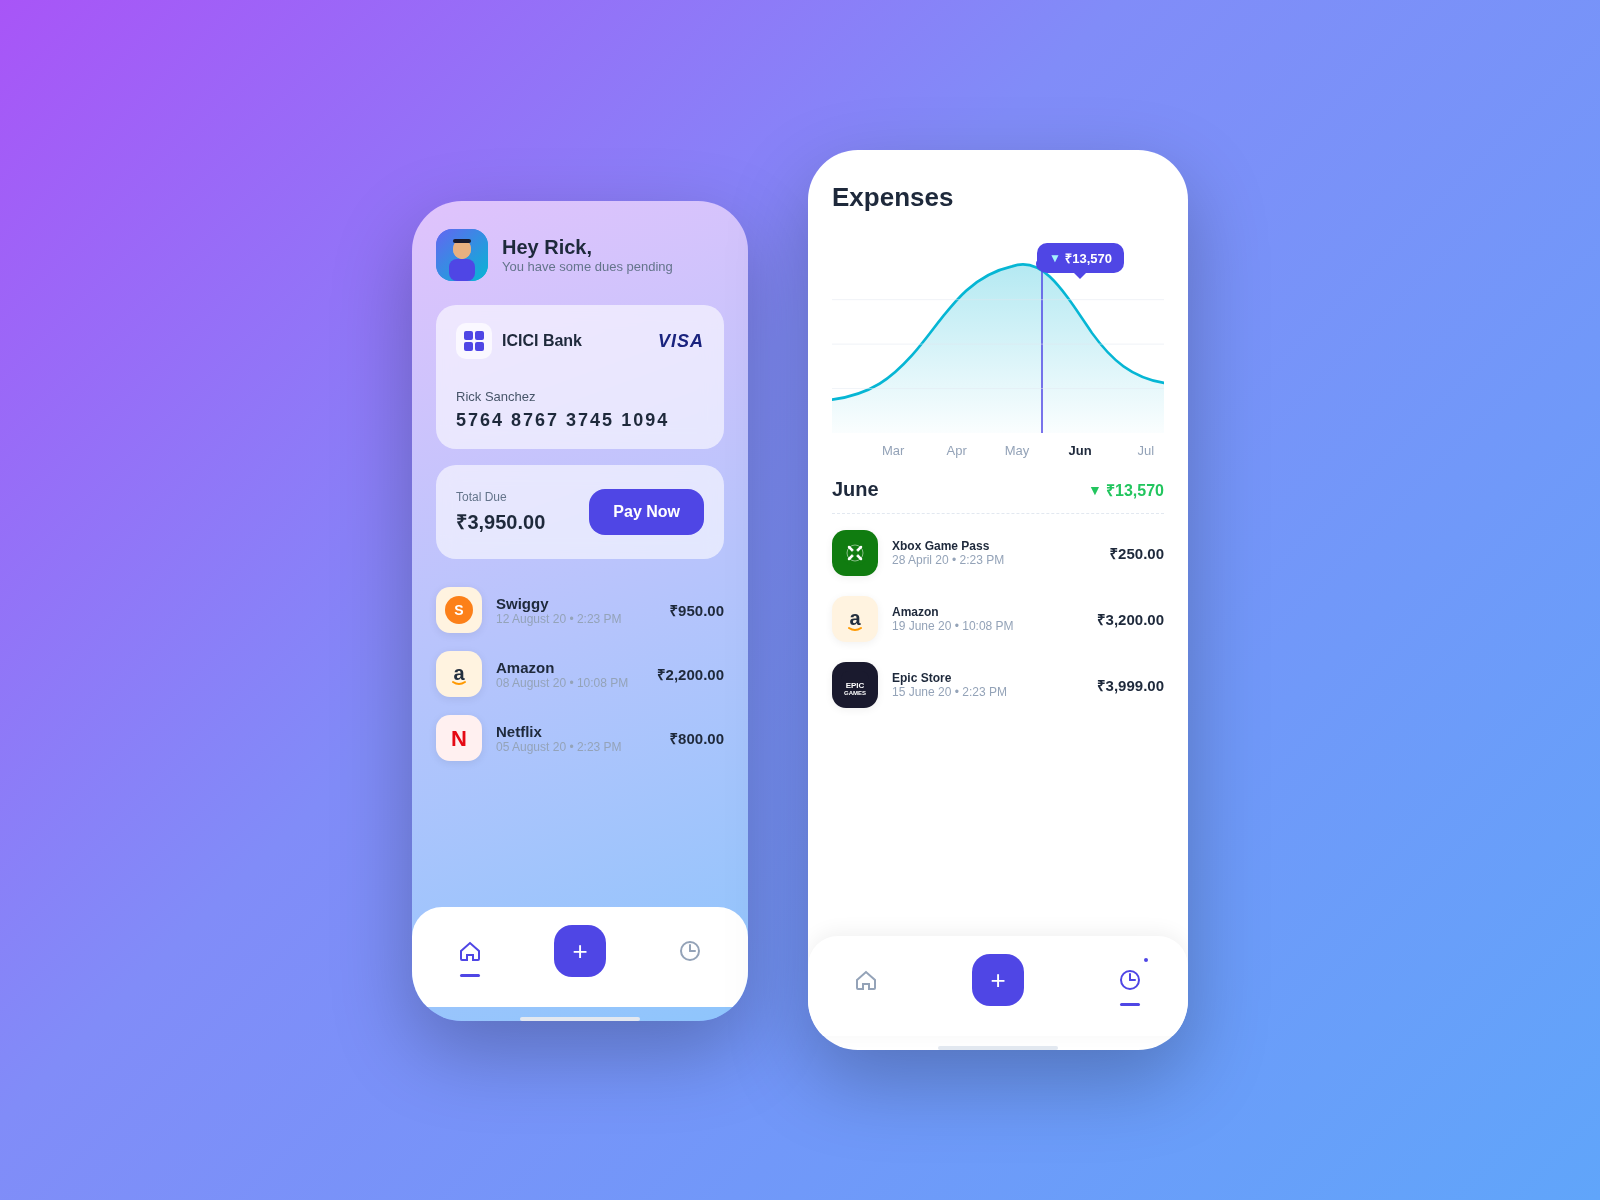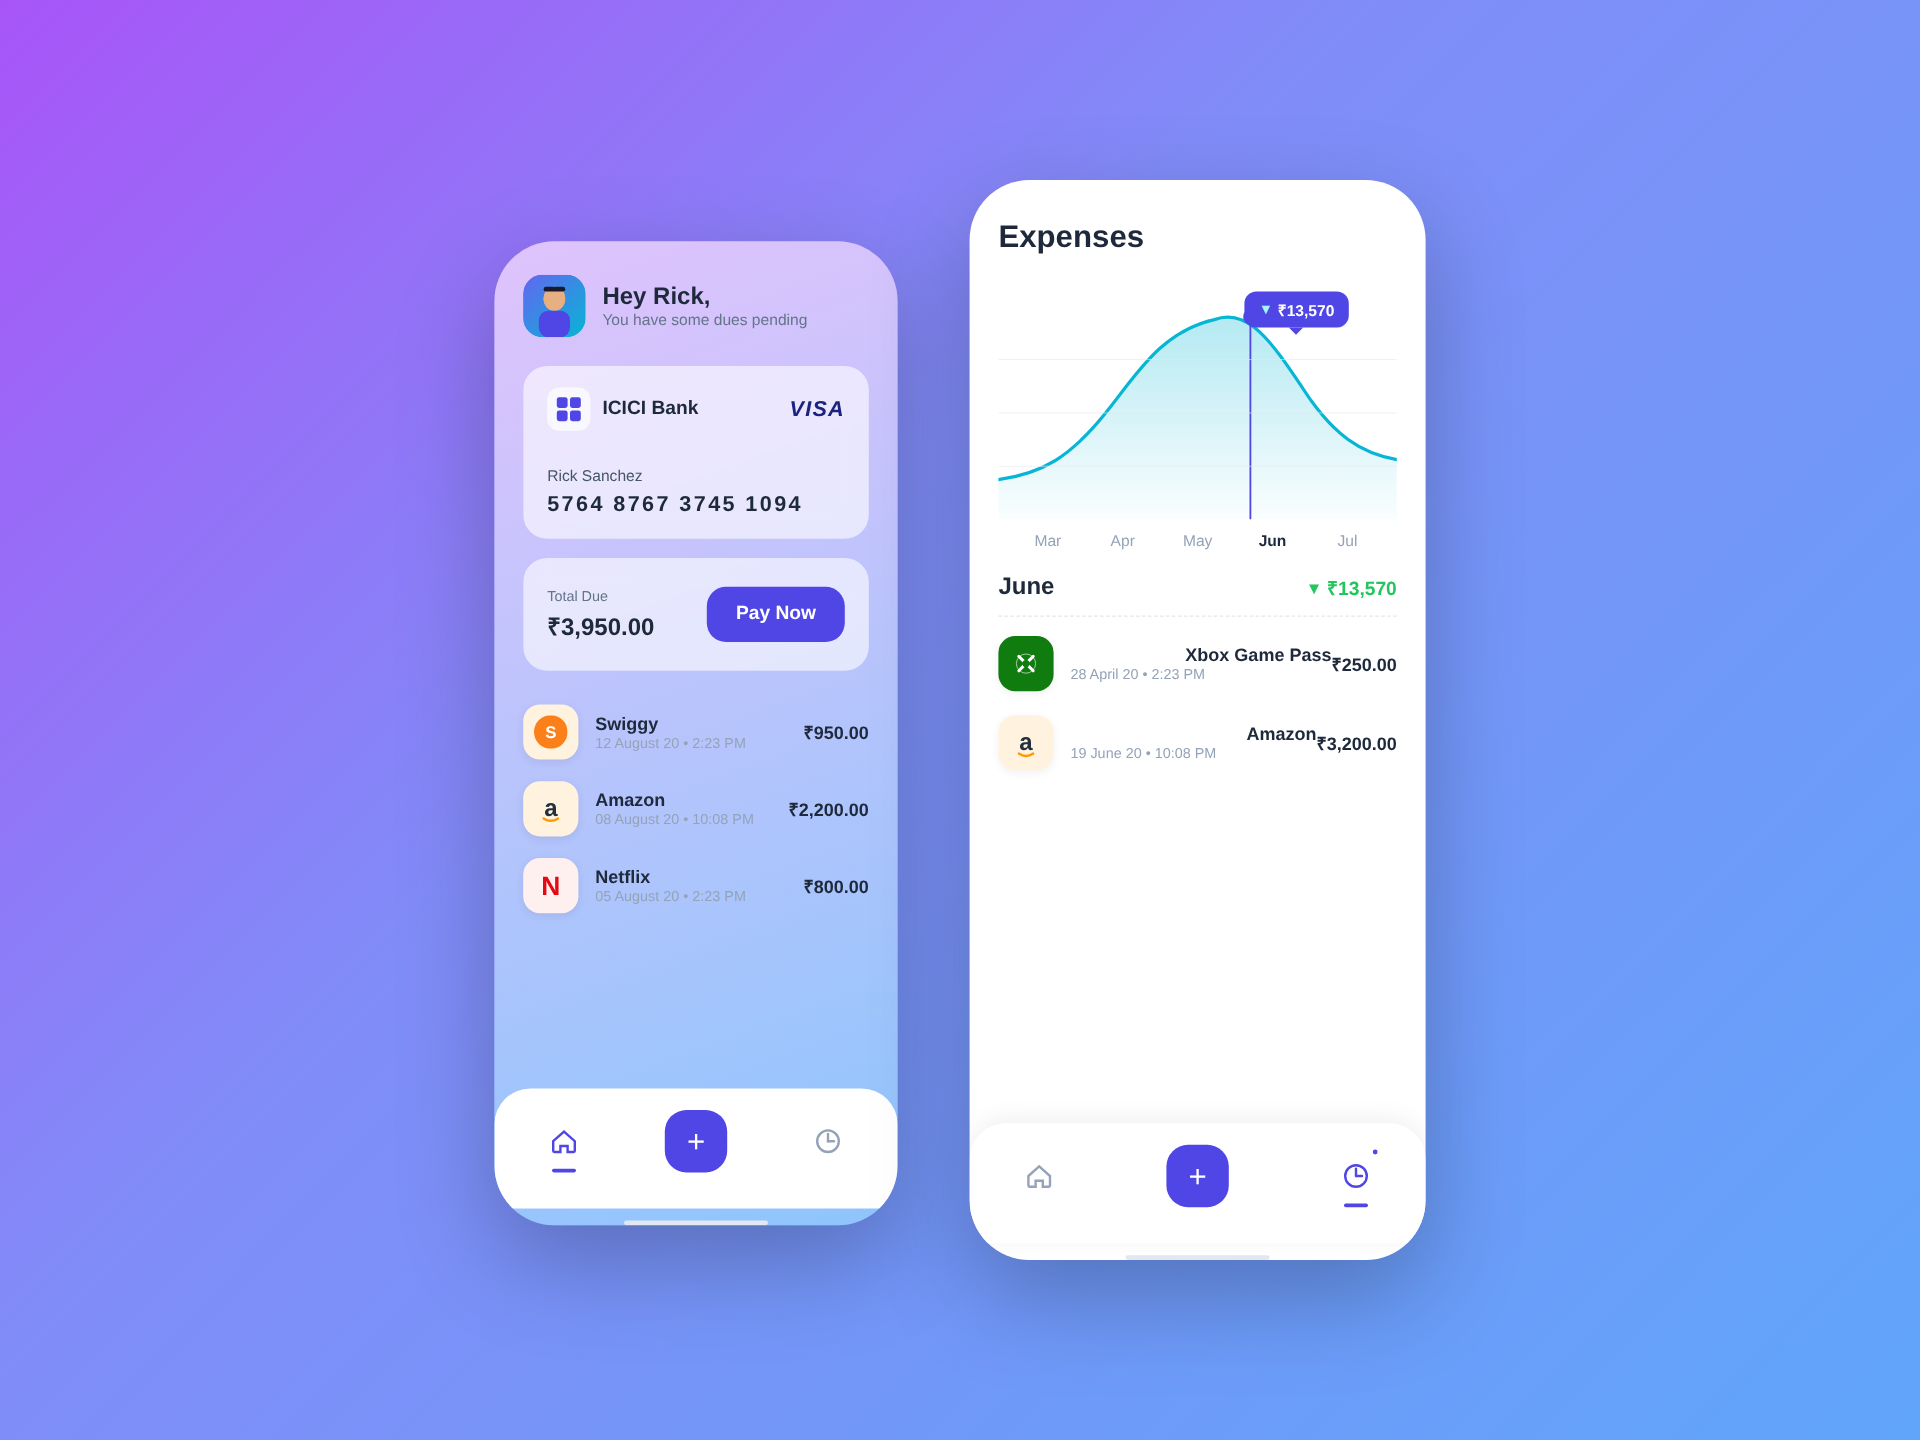--- a/index.html
+++ b/index.html
@@ -368,21 +368,21 @@
     }
     .chart-months {
       display: flex;
       justify-content: space-between;
       padding: 0 10px;
       margin-bottom: 20px;
     }
     .chart-month {
       font-size: 13px;
       color: #94a3b8;
-      text-align: center;
+      text-align: right;
       flex: 1;
     }
     .chart-month.active {
       font-weight: 700;
       color: #1e293b;
     }
 
     
     .june-row {
       display: flex;
@@ -423,24 +423,23 @@
       align-items: center;
       justify-content: center;
       font-size: 20px;
       margin-right: 14px;
       flex-shrink: 0;
       background: #f1f5f9;
       box-shadow: 0 2px 8px rgba(0,0,0,0.06);
     }
     .exp-info { flex: 1; }
     .exp-name {
-      font-size: 15px;
-      font-weight: 600;
-      color: #1e293b;
-      text-align: right;
+      font-size: 12px;
+      font-weight: 600;
+      color: #1e293b;
     }
     .exp-date {
       font-size: 12px;
       color: #94a3b8;
     }
     .exp-amount {
       font-size: 15px;
       font-weight: 600;
       color: #1e293b;
     }
@@ -669,20 +668,34 @@
             <path d="M8 23 Q14 27 20 23" stroke="#ff9900" stroke-width="2" fill="none" stroke-linecap="round"></path>
           </svg>
         </div>
         <div class="exp-info">
           <div class="exp-name">Amazon</div>
           <div class="exp-date">19 June 20 • 10:08 PM</div>
         </div>
         <div class="exp-amount">₹3,200.00</div>
       </div>
 
+      <div class="expense-item">
+        <div class="exp-logo epic-logo">
+          <svg width="28" height="28" viewBox="0 0 28 28">
+            <rect width="28" height="28" rx="8" fill="#1a1a2e"></rect>
+            <text x="14" y="17" text-anchor="middle" fill="white" font-size="8" font-weight="900" font-family="Arial">EPIC</text>
+            <text x="14" y="24" text-anchor="middle" fill="white" font-size="6" font-weight="700" font-family="Arial">GAMES</text>
+          </svg>
+        </div>
+        <div class="exp-info">
+          <div class="exp-name">Epic Store</div>
+          <div class="exp-date">15 June 20 • 2:23 PM</div>
+        </div>
+        <div class="exp-amount">₹3,999.00</div>
+      </div>
 
     </div>
 
     <div class="bottom-nav-right">
       <div class="nav-icon">
         <svg width="24" height="24" viewBox="0 0 24 24" fill="none">
           <path d="M3 12L12 4L21 12V20C21 20.5523 20.5523 21 20 21H15V16H9V21H4C3.44772 21 3 20.5523 3 20V12Z" stroke="#94a3b8" stroke-width="2" fill="none"></path>
         </svg>
       </div>
       <div class="nav-add-btn">+</div>

